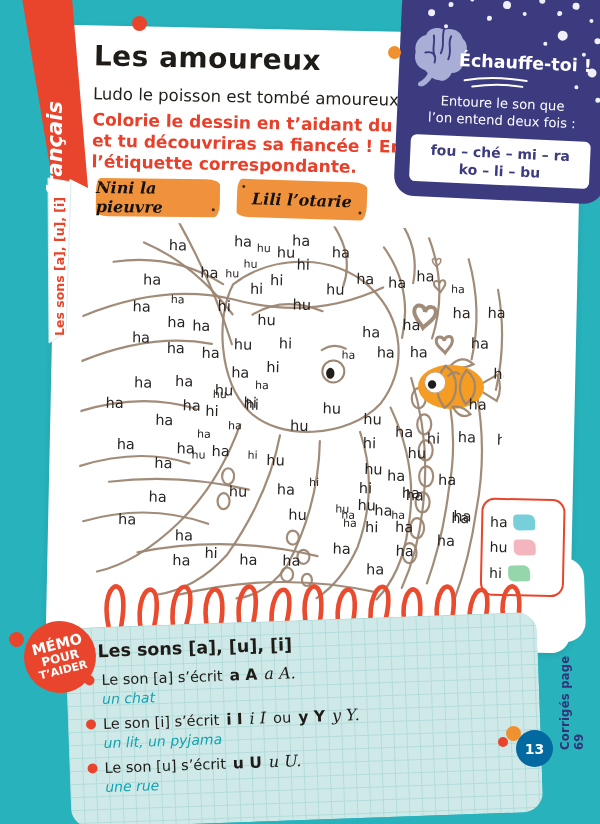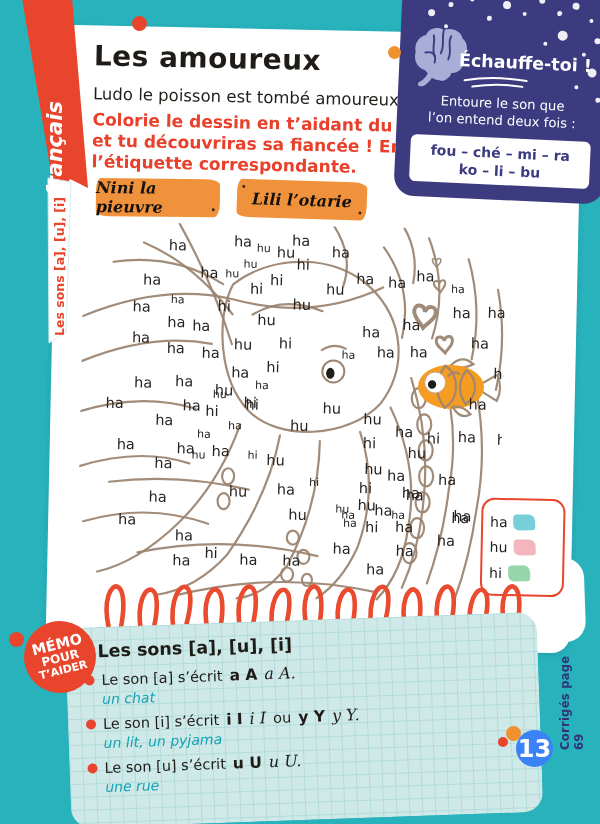--- a/index.html
+++ b/index.html
@@ -98,22 +98,22 @@
 
   .badge{
     left:24px;top:621px;width:72px;height:72px;border-radius:50%;background:#e8452c;
     transform:rotate(-14deg);color:#fff;display:flex;flex-direction:column;
     align-items:center;justify-content:center;line-height:1.08;font-weight:bold;
   }
   .badge .b1{font-size:14.5px}.badge .b2{font-size:12px}.badge .b3{font-size:11px}
 
   
   .page-num{
-    left:516px;top:730px;width:37px;height:37px;border-radius:50%;background:#3b82f6;
-    color:#fff;font-weight:bold;font-size:24px;display:flex;align-items:center;justify-content:center;
+    left:516px;top:730px;width:37px;height:37px;border-radius:50%;background:#0369a1;
+    color:#fff;font-weight:bold;font-size:14px;display:flex;align-items:center;justify-content:center;
   }
   .corriges{
     left:558px;top:750px;width:108px;height:16px;transform:rotate(-90deg);
     transform-origin:0 0;color:#313478;font-weight:bold;font-size:11.5px;letter-spacing:.3px;
   }
 
   
   .spirals{left:96px;top:582px;width:446px;height:72px}
   .spirals path{stroke:#e84b2d;stroke-width:4.6;fill:none;stroke-linecap:round}
 

